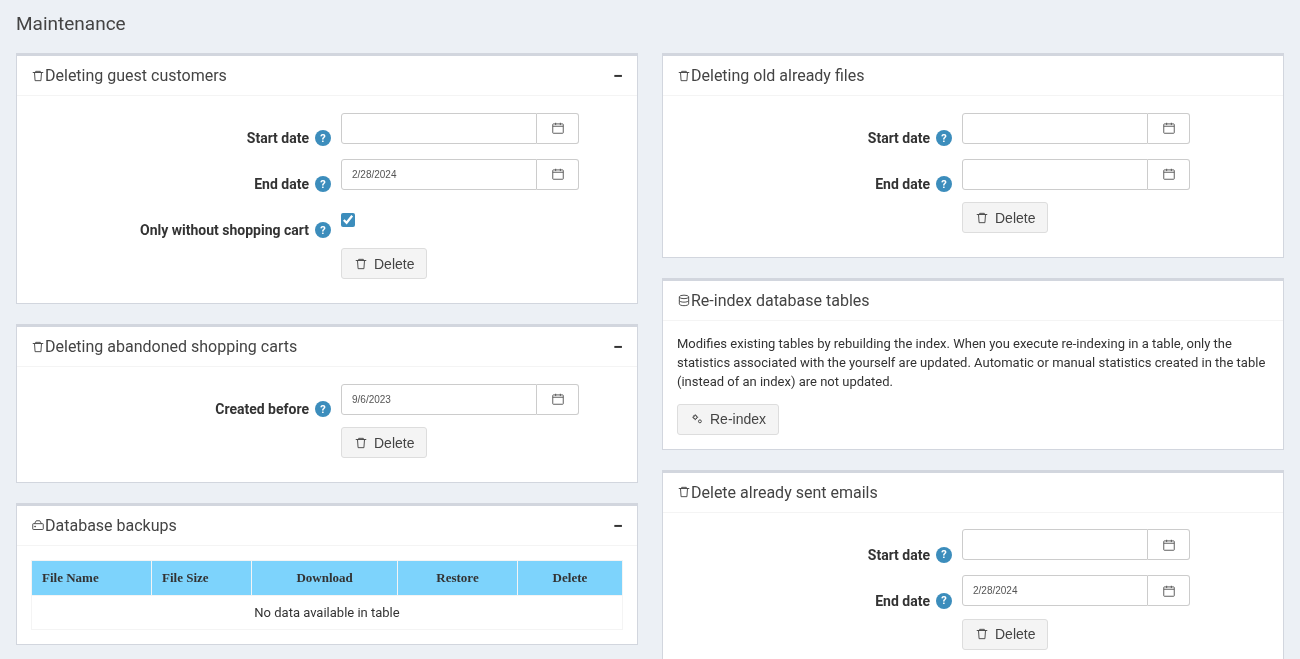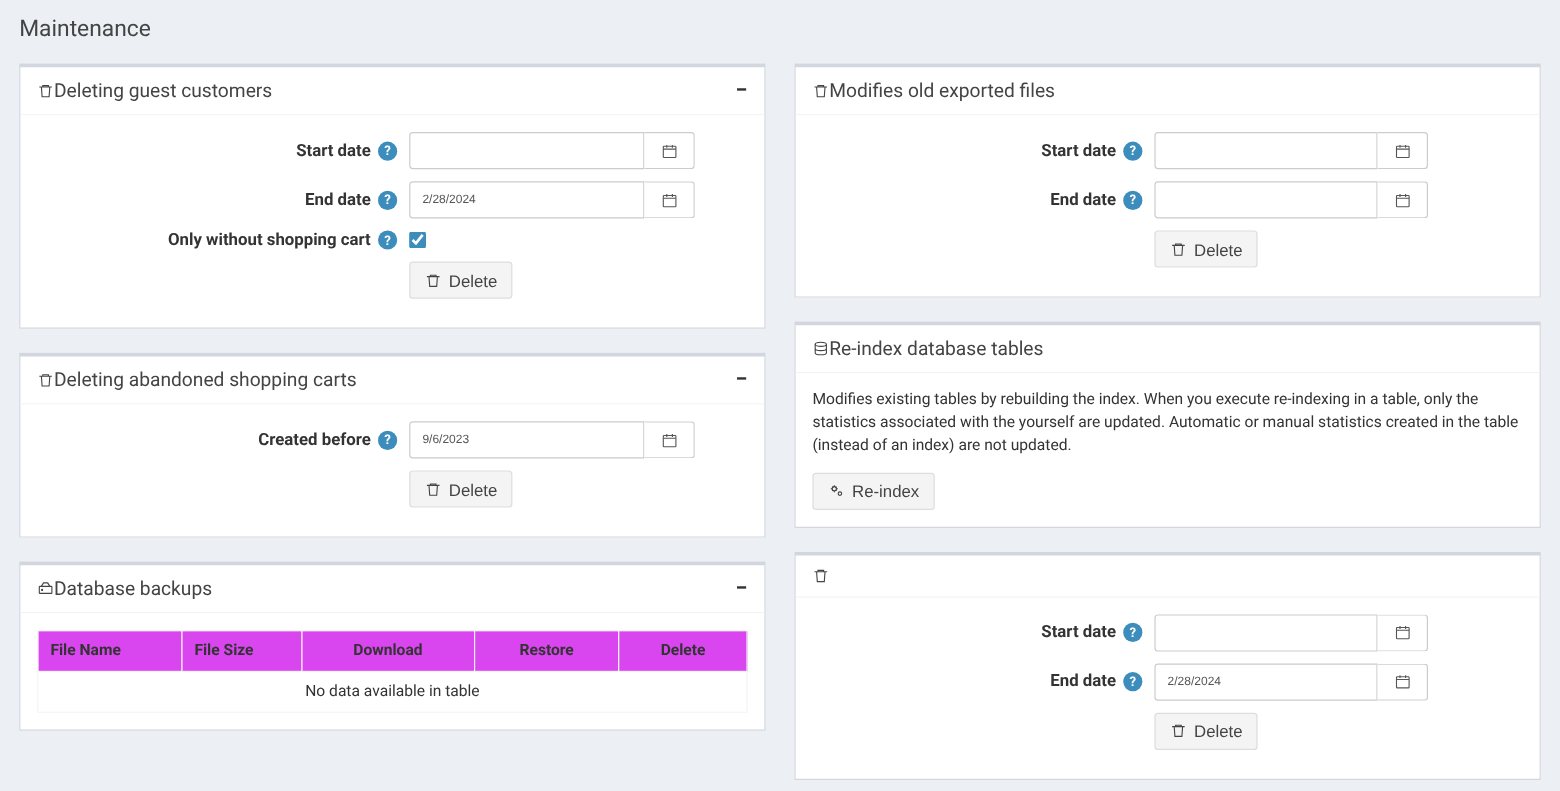--- a/index.html
+++ b/index.html
@@ -49,20 +49,21 @@
 .form-label {
   width: 310px;
   text-align: right;
   padding-right: 10px;
   font-weight: 700;
   color: #333;
   display: flex;
   justify-content: flex-end;
   align-items: center;
   gap: 6px;
+  margin-top: 20px;
 }
 .form-label.right-col { width: 285px; }
 .help-icon {
   display:inline-flex; width:16px; height:16px;
   background:#3c8dbc; color:#fff; border-radius:50%;
   font-size:11px; font-weight:700;
   align-items:center; justify-content:center;
 }
 .input-group { display:flex; }
 .text-input {
@@ -104,21 +105,21 @@
   width:100%;
   border-collapse: collapse;
   border:1px solid #f4f4f4;
   font-size:13px;
 }
 table.grid th, table.grid td {
   border:1px solid #f4f4f4;
   padding: 9px 10px;
   color:#333;
 }
-table.grid th { font-weight:700; text-align:left; background:#d946ef;}
+table.grid th { font-weight:700; text-align:left; background:#7dd3fc;font-family:Liberation Serif, serif;}
 .empty-row td { text-align:center; color:#555; }
 </style>
 </head>
 <body>
 
 <h1 class="page-title">Maintenance</h1>
 
 <div class="row">
 
   <div class="col">
@@ -276,21 +277,21 @@
   <div class="col">
 
     <div class="card">
       <div class="card-header">
         <div class="hdr-title">
           <span class="icon">
             <svg viewBox="0 0 24 24">
                 <path d="M3 6h18M8 6V4h8v2M6 6l1 14h10l1-14"></path>
               </svg>
           </span>
-          <span>Modifies old exported files</span>
+          <span>Deleting old already files</span>
         </div>
       </div>
       <div class="card-body">
         <div class="form-row">
           <div class="form-label right-col">
             <span>Start date</span>
             <span class="help-icon">?</span>
           </div>
           <div class="input-group">
             <input class="text-input" style="width: 186px;" value="">
@@ -363,20 +364,21 @@
     </div>
 
     <div class="card">
       <div class="card-header">
         <div class="hdr-title">
           <span class="icon">
             <svg viewBox="0 0 24 24">
                 <path d="M3 6h18M8 6V4h8v2M6 6l1 14h10l1-14"></path>
               </svg>
           </span>
+          <span>Delete already sent emails</span>
         </div>
       </div>
       <div class="card-body">
         <div class="form-row">
           <div class="form-label right-col">
             <span>Start date</span>
             <span class="help-icon">?</span>
           </div>
           <div class="input-group">
             <input class="text-input" style="width: 186px;" value="">

